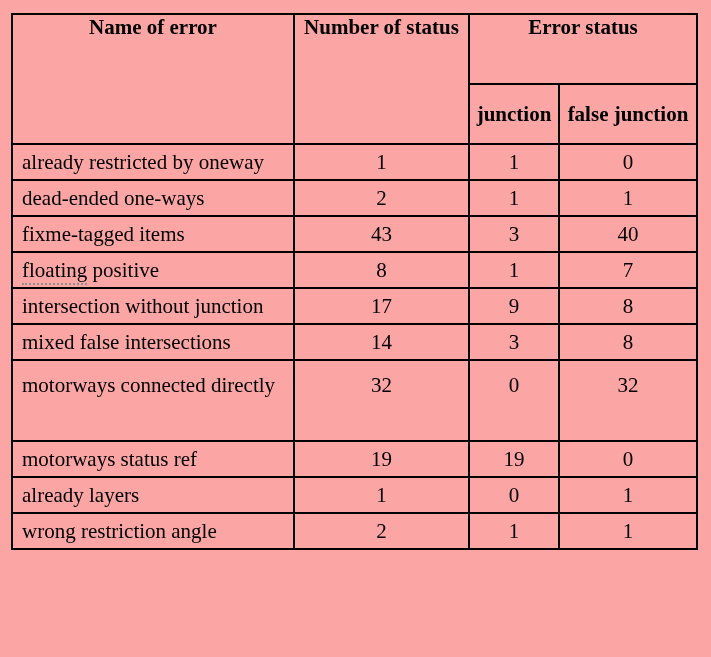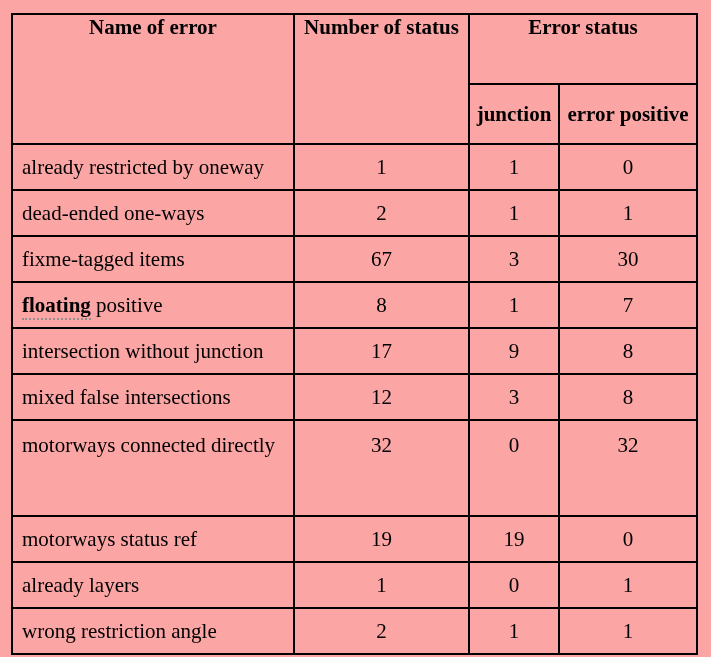--- a/index.html
+++ b/index.html
@@ -38,39 +38,38 @@
     font-weight: bold;
     text-align: center;
   }
   th.top-pad {
     vertical-align: top;
     padding-top: 35px;
   }
   th.sub-h {
     vertical-align: middle;
   }
-  tr.drow { height: 46px; }
+  tr.drow { height: 36px; }
   tr.drow td.name {
     text-align: left;
     vertical-align: middle;
     padding-left: 9px;
   }
   tr.drow td.num {
     text-align: center;
     vertical-align: middle;
   }
-  tr.drow.tall { height: 96px; }
+  tr.drow.tall { height: 81px; }
   tr.drow.tall td {
     vertical-align: top;
     padding-top: 12px;
   }
   .spell-underline {
     border-bottom: 2px dotted #8f8f8f;
     padding-bottom: 1px;
-    font-weight: bold;
   }
 </style>
 </head>
 <body>
 
 <div class="page">
   <table class="error-table">
     <colgroup>
       <col style="width:282px">
       <col style="width:175px">
@@ -78,57 +77,57 @@
       <col style="width:138px">
     </colgroup>
     <thead>
       <tr class="hrow1">
         <th rowspan="2" class="h top-pad">Name of error</th>
         <th rowspan="2" class="h top-pad">Number of status</th>
         <th colspan="2" class="h top-pad">Error status</th>
       </tr>
       <tr class="hrow2">
         <th class="h sub-h">junction</th>
-        <th class="h sub-h">error positive</th>
+        <th class="h sub-h">false junction</th>
       </tr>
     </thead>
     <tbody>
       <tr class="drow">
         <td class="name">already restricted by oneway</td>
         <td class="num">1</td>
         <td class="num">1</td>
         <td class="num">0</td>
       </tr>
       <tr class="drow">
         <td class="name">dead-ended one-ways</td>
         <td class="num">2</td>
         <td class="num">1</td>
         <td class="num">1</td>
       </tr>
       <tr class="drow">
         <td class="name">fixme-tagged items</td>
-        <td class="num">67</td>
+        <td class="num">43</td>
         <td class="num">3</td>
-        <td class="num">30</td>
+        <td class="num">40</td>
       </tr>
       <tr class="drow">
         <td class="name"><span class="spell-underline">floating</span><span> positive</span></td>
         <td class="num">8</td>
         <td class="num">1</td>
         <td class="num">7</td>
       </tr>
       <tr class="drow">
         <td class="name">intersection without junction</td>
         <td class="num">17</td>
         <td class="num">9</td>
         <td class="num">8</td>
       </tr>
       <tr class="drow">
         <td class="name">mixed false intersections</td>
-        <td class="num">12</td>
+        <td class="num">14</td>
         <td class="num">3</td>
         <td class="num">8</td>
       </tr>
       <tr class="drow tall">
         <td class="name">motorways connected directly</td>
         <td class="num">32</td>
         <td class="num">0</td>
         <td class="num">32</td>
       </tr>
       <tr class="drow">

